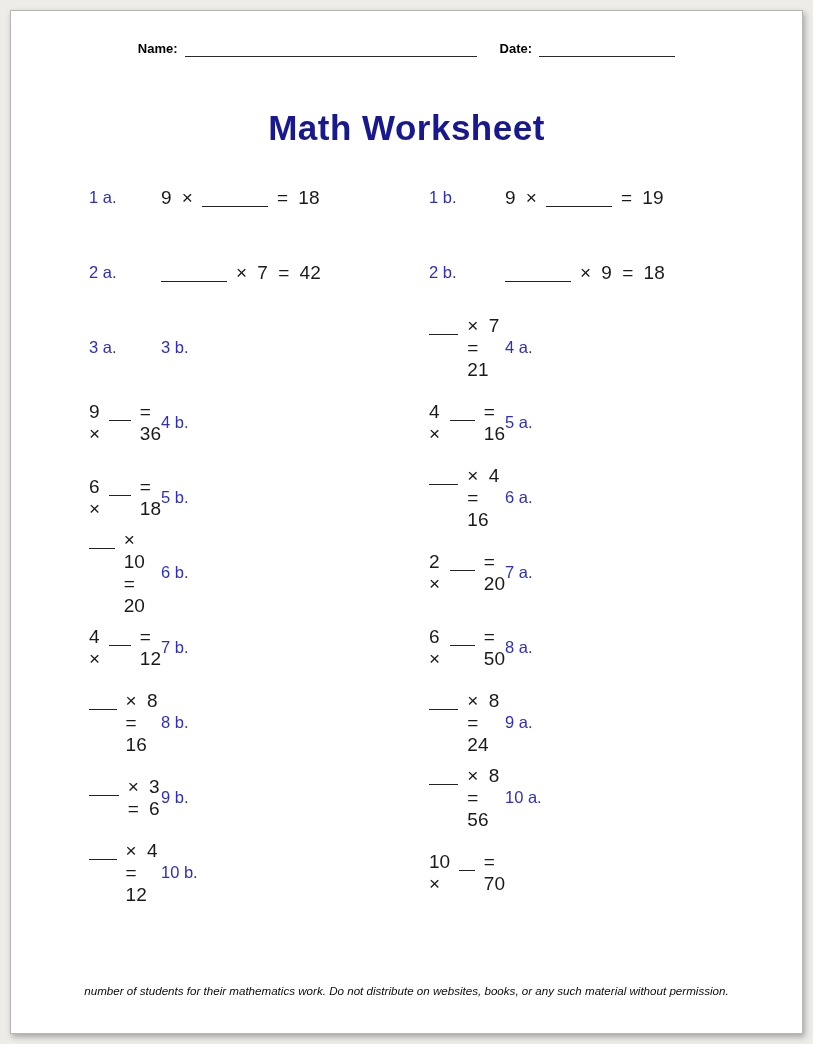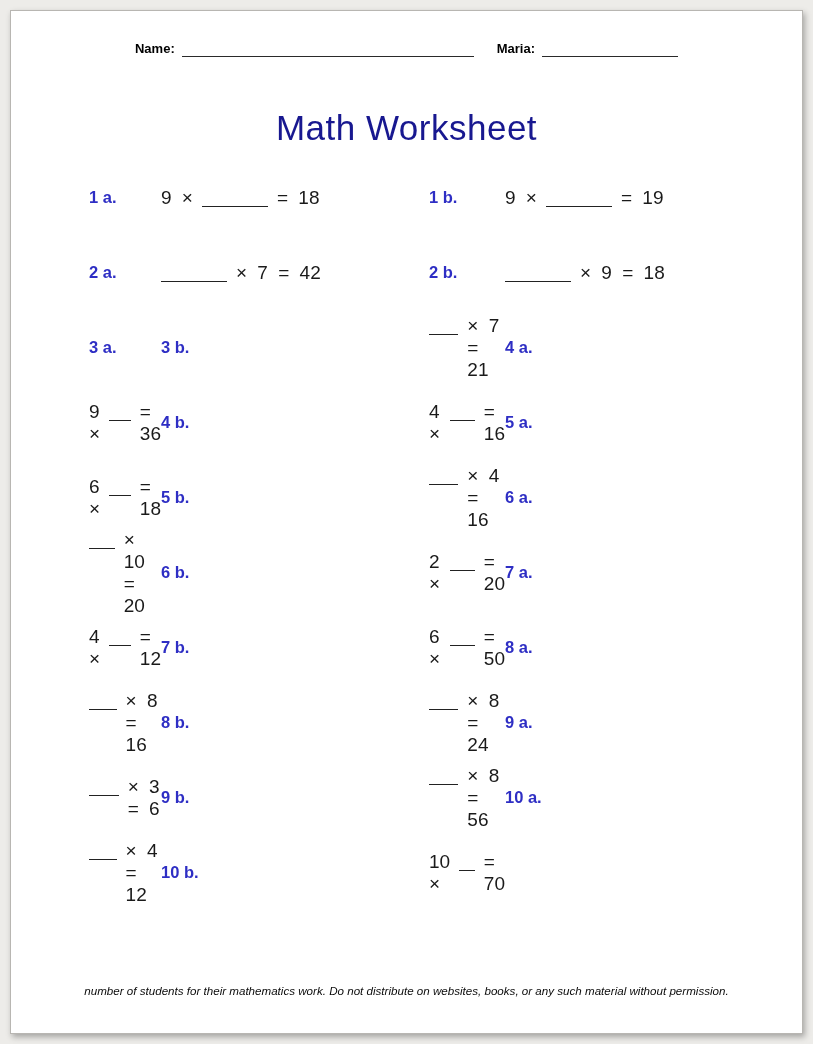--- a/index.html
+++ b/index.html
@@ -38,35 +38,35 @@
     border-bottom: 1px solid #2a2a2a;
     position: relative;
     top: 2px;
   }
   .nd-line.long { width: 292px; margin-right: 16px; }
   .nd-line.short { width: 136px; }
   .title {
     margin: 52px 0 0 0;
     text-align: center;
     font-size: 35px;
-    font-weight: normal;
+    font-weight: bold;
     color: var(--title-color, #181890);
     letter-spacing: 0.5px;
   }
   .problems {
     display: grid;
     grid-template-columns: 72px 268px 76px 1fr;
     grid-auto-rows: 75px;
     align-items: center;
     padding-left: 78px;
     margin-top: 12px;
   }
   .p-label {
     color: var(--label-color, #2e2ec4);
-    font-weight: bold;
+    font-weight: normal;
     font-size: 16.5px;
   }
   .p-expr {
     display: inline-flex;
     align-items: baseline;
     gap: 9px;
     font-size: 19px;
     word-spacing: 5px;
     color: var(--text-color, #1a1a1a);
   }
@@ -88,21 +88,21 @@
   }
 </style>
 </head>
 <body>
 
 <div class="page">
 
   <div class="name-date-row">
     <span>Name:</span>
     <span class="nd-line long"></span>
-    <span>Maria:</span>
+    <span>Date:</span>
     <span class="nd-line short"></span>
   </div>
 
   <h1 class="title">Math Worksheet</h1>
 
   <div class="problems" id="problems">
       <span class="p-label">1 a.</span>
       <span class="p-expr">
         <span class="p-part">9 ×</span>
         <span class="blank"></span>

